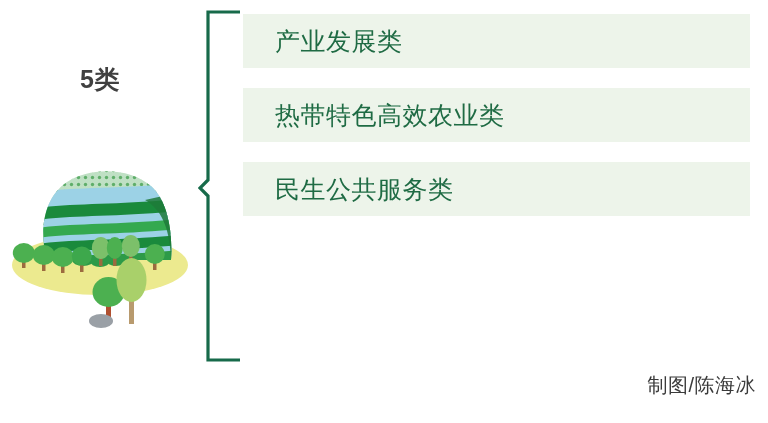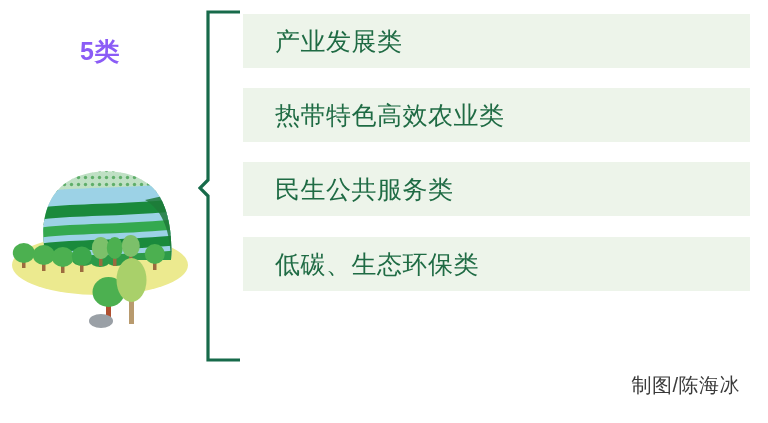--- a/index.html
+++ b/index.html
@@ -24,24 +24,24 @@
   .left-col {
     position: absolute;
     left: 0;
     top: 0;
     width: 200px;
     height: 423px;
   }
   .title-block {
     position: absolute;
     left: 0;
-    top: 36px;
+    top: 64px;
     width: 200px;
     text-align: center;
-    color: #8b5cf6;
+    color: #404040;
     font-weight: bold;
     line-height: 1.20;
     letter-spacing: 0.5px;
   }
   .title-line1 {
     font-size: 25px;
     display: block;
   }
   .title-line2 {
     font-size: 25px;
@@ -97,21 +97,21 @@
     white-space: nowrap;
   }
   .list-row.r5 .row-label {
     font-size: 24px;
     letter-spacing: 0px;
   }
 
   
   .credit {
     position: absolute;
-    right: 28px;
+    right: 12px;
     top: 372px;
     font-size: 20px;
     color: #3a3a3a;
     letter-spacing: 0.5px;
   }
 </style>
 </head>
 <body>
 
 <div class="infographic">
@@ -215,21 +215,18 @@
     </div>
 
     <div class="list-row r2">
       <span class="row-label">热带特色高效农业类</span>
     </div>
 
     <div class="list-row r3">
       <span class="row-label">民生公共服务类</span>
     </div>
 
-    <div class="list-row r4">
-      <span class="row-label">低碳、生态环保类</span>
-    </div>
 
   </div>
 
   <div class="credit">制图/陈海冰</div>
 
 </div>
 
 </body></html>

